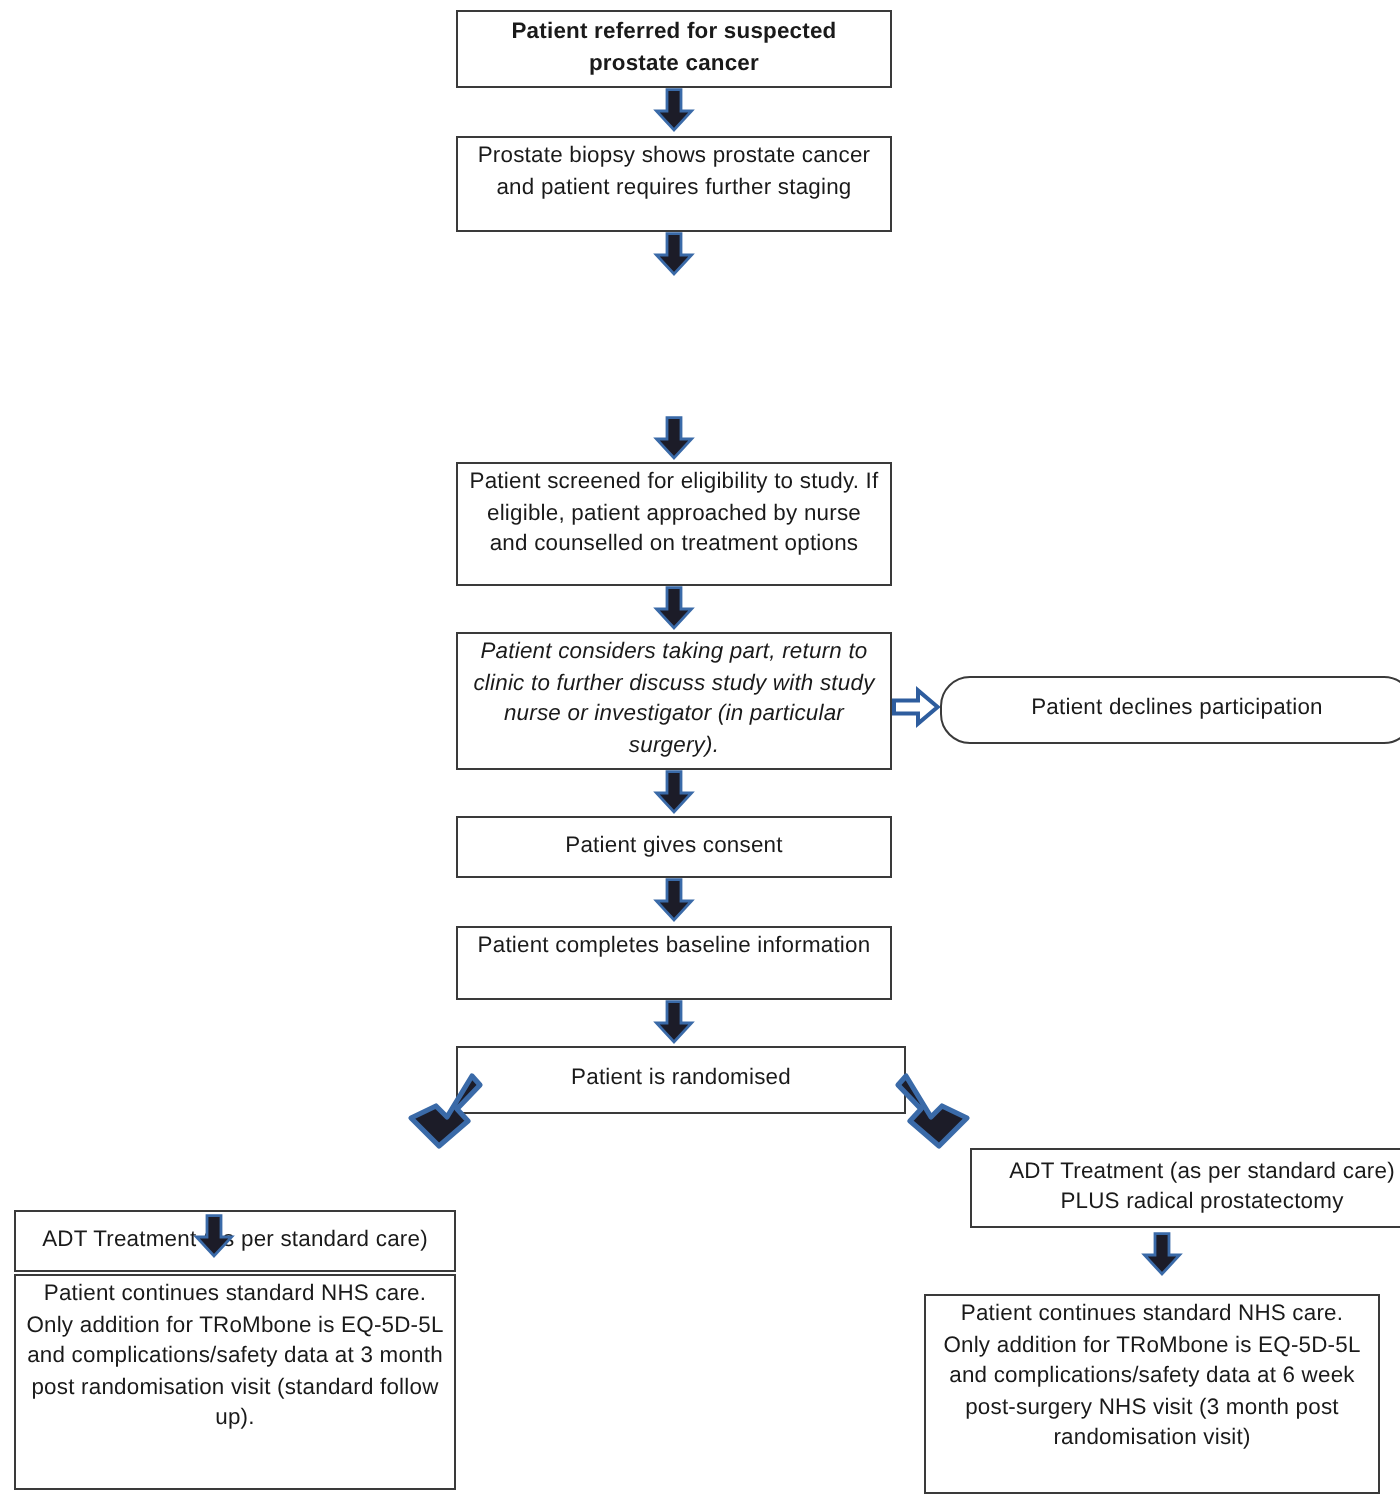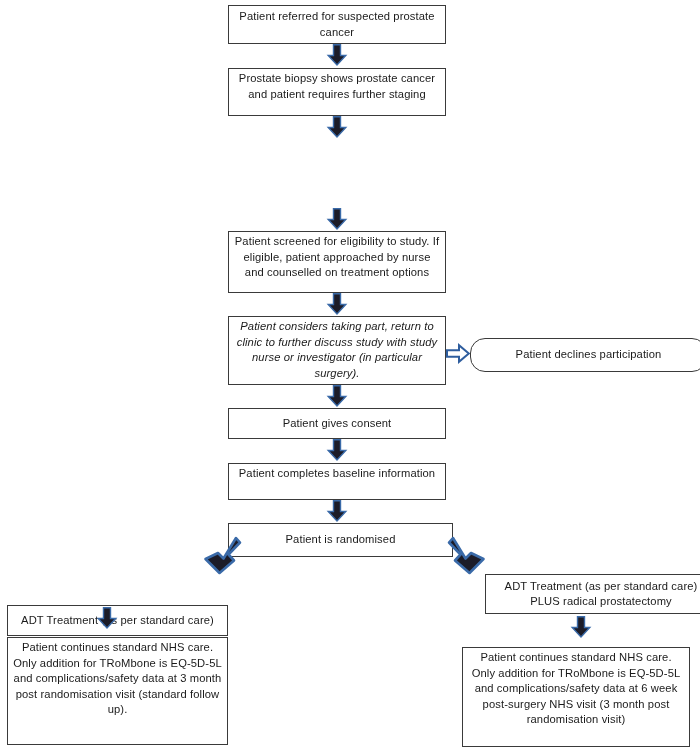--- a/index.html
+++ b/index.html
@@ -62,21 +62,21 @@
     width: 46px;
     height: 46px;
   }
   svg { display: block; overflow: visible; }
 </style>
 </head>
 <body>
 
 <div id="flowchart">
 
-  <div class="node mid" style="left:228px; top:5px; width:218px; height:39px;">
+  <div class="node mid" style="left:228px; top:5px; width:218px; height:39px;font-weight:bold;">
     <span class="node-text">Patient referred for suspected prostate cancer</span>
   </div>
 
   <div class="arrow-down" style="left:327px; top:44px;">
     <svg viewBox="0 0 20 22" width="20" height="22" aria-hidden="true">
       <polygon points="6.5,0.8 13.5,0.8 13.5,11.5 18.8,11.5 10,21 1.2,11.5 6.5,11.5" fill="#1c1c28" stroke="#3a6aa8" stroke-width="1.4"></polygon>
     </svg>
   </div>
 
   <div class="node" style="left:228px; top:68px; width:218px; height:48px;">

